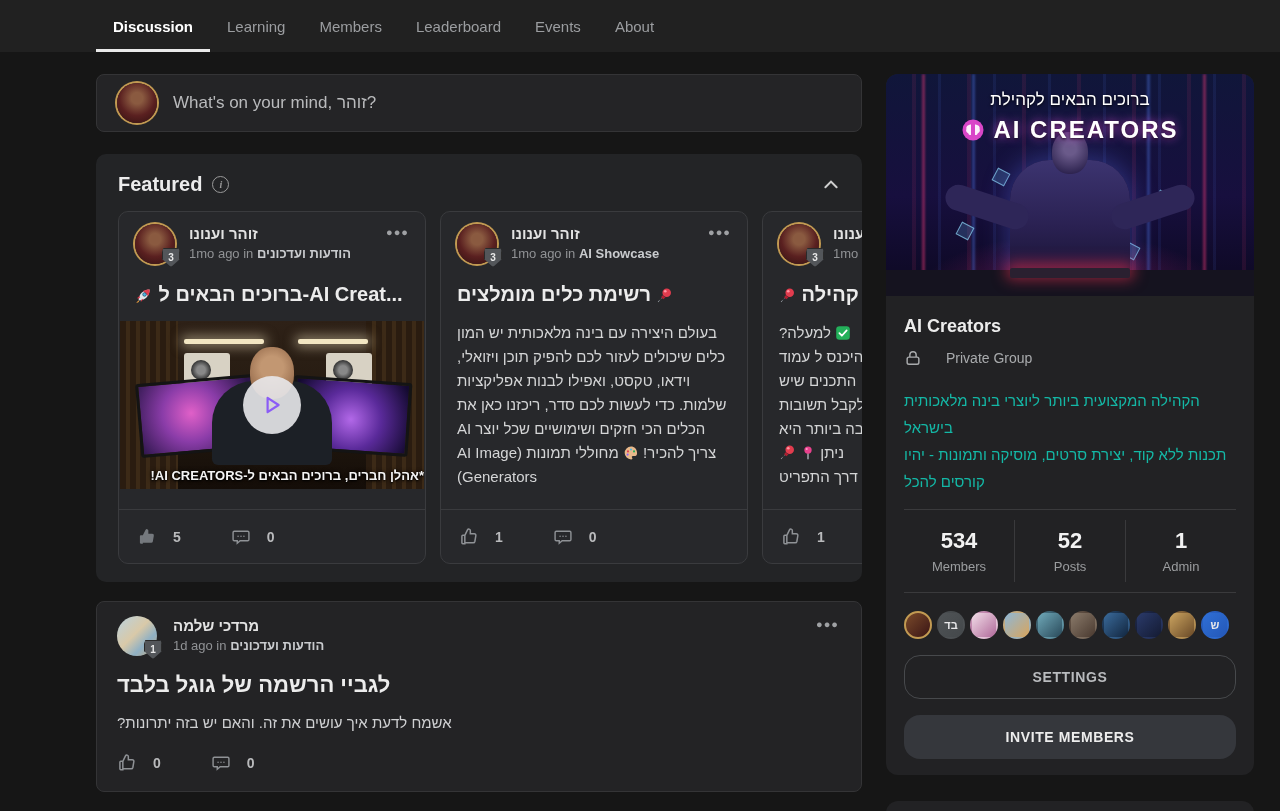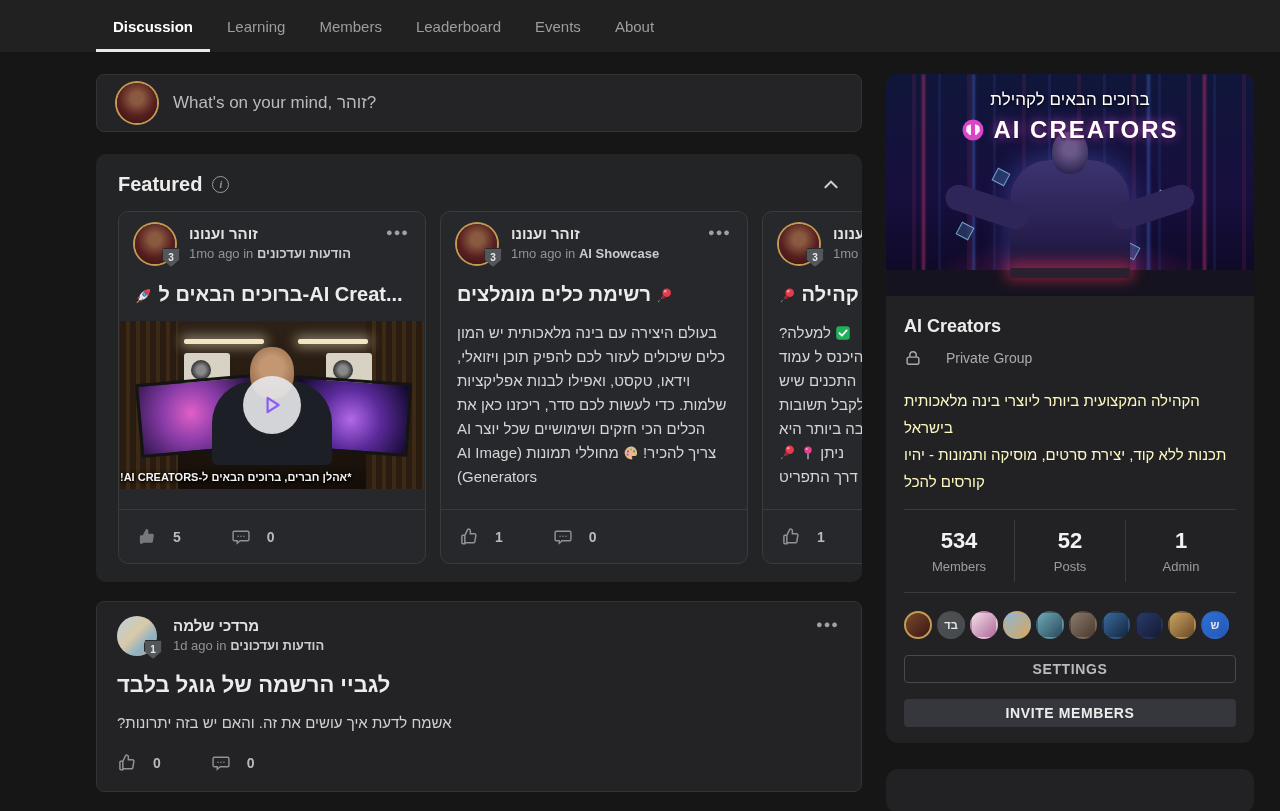--- a/index.html
+++ b/index.html
@@ -82,21 +82,21 @@
            background:radial-gradient(circle at 45% 45%,#e060c8 0%,#8a3ca8 40%,#2a1548 90%); }
   .media .mon-r { right:14px; transform:rotate(4deg);
            background:radial-gradient(circle at 50% 55%,#b268e8 0%,#5a2a9a 45%,#140a30 95%); }
   .media .person { position:absolute; left:50%; transform:translateX(-50%); bottom:24px; width:120px; height:84px;
            background:#1c2026; border-radius:42px 42px 6px 6px; }
   .media .headc { position:absolute; left:50%; transform:translateX(-50%); top:26px; width:44px; height:52px;
            background:radial-gradient(circle at 50% 40%,#c29772 30%,#8a5f41 85%); border-radius:46%; }
   .media .play { position:absolute; left:50%; top:50%; transform:translate(-50%,-50%); width:58px; height:58px;
            border-radius:50%; background:rgba(232,232,235,.9); display:flex; align-items:center; justify-content:center;
            cursor:pointer; }
-  .media .caption { position:absolute; left:0; right:0; bottom:6px; text-align:left; font-size:11px; font-weight:700;
+  .media .caption { position:absolute; left:0; right:0; bottom:6px; text-align:right; font-size:13px; font-weight:700;
            color:#f4f4f4; text-shadow:0 1px 2px #000,0 0 4px #000; direction:rtl; }
 
   
   .post { margin-top:19px; background:#232325; border:1px solid #343436; border-radius:8px; padding:14px 22px 18px 20px; }
   .post .card-head { gap:16px; }
   .post-title { margin-top:16px; font-size:22px; font-weight:700; color:#ececec; }
   .post-body { margin-top:16px; font-size:15px; color:#cfd0d2; }
   .post-foot { margin-top:22px; display:flex; align-items:center; gap:16px; }
 
   
@@ -124,34 +124,34 @@
             background:rgba(90,160,220,.25); transform:rotate(28deg); }
   .banner .btxt { position:absolute; top:16px; left:0; right:0; text-align:center; }
   .banner .welcome { font-size:17px; font-weight:400; color:#fff; text-shadow:0 1px 3px #000; direction:rtl; }
   .banner .brandrow { margin-top:6px; display:flex; align-items:center; justify-content:center; gap:8px; }
   .banner .brand { font-size:24px; font-weight:700; letter-spacing:2px; color:#fff;
             text-shadow:0 0 10px rgba(220,80,220,.8),0 1px 3px #000; }
 
   .group-body { padding:20px 18px 16px 18px; }
   .gname { font-size:18px; font-weight:700; color:#ececec; }
   .privacy { margin-top:12px; display:flex; align-items:center; gap:24px; font-size:14px; color:#a9abad; }
-  .gdesc { margin-top:20px; font-size:15px; line-height:27px; color:#fef9c3; }
+  .gdesc { margin-top:20px; font-size:15px; line-height:27px; color:#14b8a6; }
   .divider { margin-top:14px; border-top:1px solid #3a3a3c; }
   .stats { display:flex; padding:10px 0; }
   .stat { flex:1; text-align:center; padding:8px 0; }
   .stat + .stat { border-left:1px solid #3a3a3c; }
   .stat-val { font-size:22px; font-weight:700; color:#f2f2f2; }
   .stat-label { margin-top:5px; font-size:13px; color:#9b9d9f; }
   .members-row { margin-top:18px; display:flex; gap:5px; }
   .mavatar { width:28px; height:28px; border-radius:50%; flex:0 0 28px; cursor:pointer;
              background:linear-gradient(135deg,var(--a,#555),var(--b,#333));
              border:2px solid var(--ring,transparent);
              display:flex; align-items:center; justify-content:center;
              font-size:11px; font-weight:700; color:#e8e8ea; direction:rtl; }
-  .btn { margin-top:16px; width:100%; height:28px; border-radius:4px; font-size:14px; font-weight:700;
+  .btn { margin-top:16px; width:100%; height:44px; border-radius:16px; font-size:14px; font-weight:700;
          letter-spacing:.6px; cursor:pointer; font-family:inherit; }
   .btn-settings { background:transparent; border:1px solid #47494c; color:#b9bbbe; }
   .btn-invite { margin-top:16px; background:#35373c; border:none; color:#ededed; }
 
   .lb-card { margin-top:26px; background:#222224; border-radius:12px; padding:22px 18px; }
 
   svg { display:block; }
   .inl { display:inline-block; vertical-align:-3px; }
 </style>
 </head>

